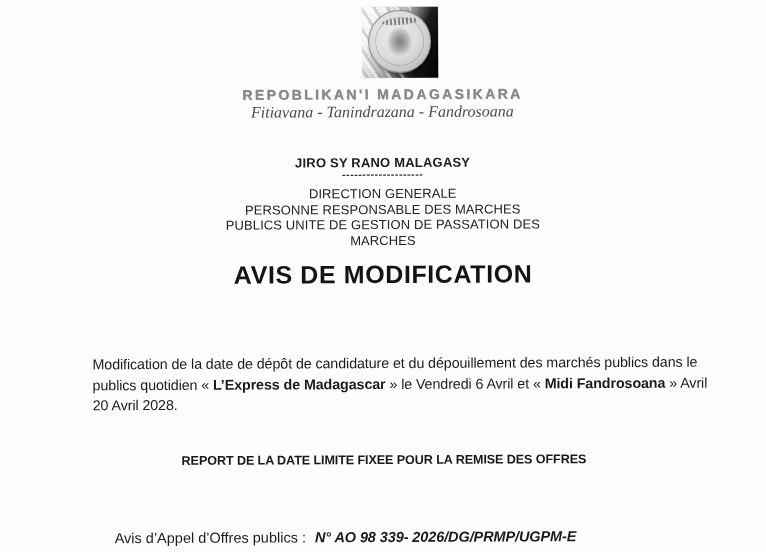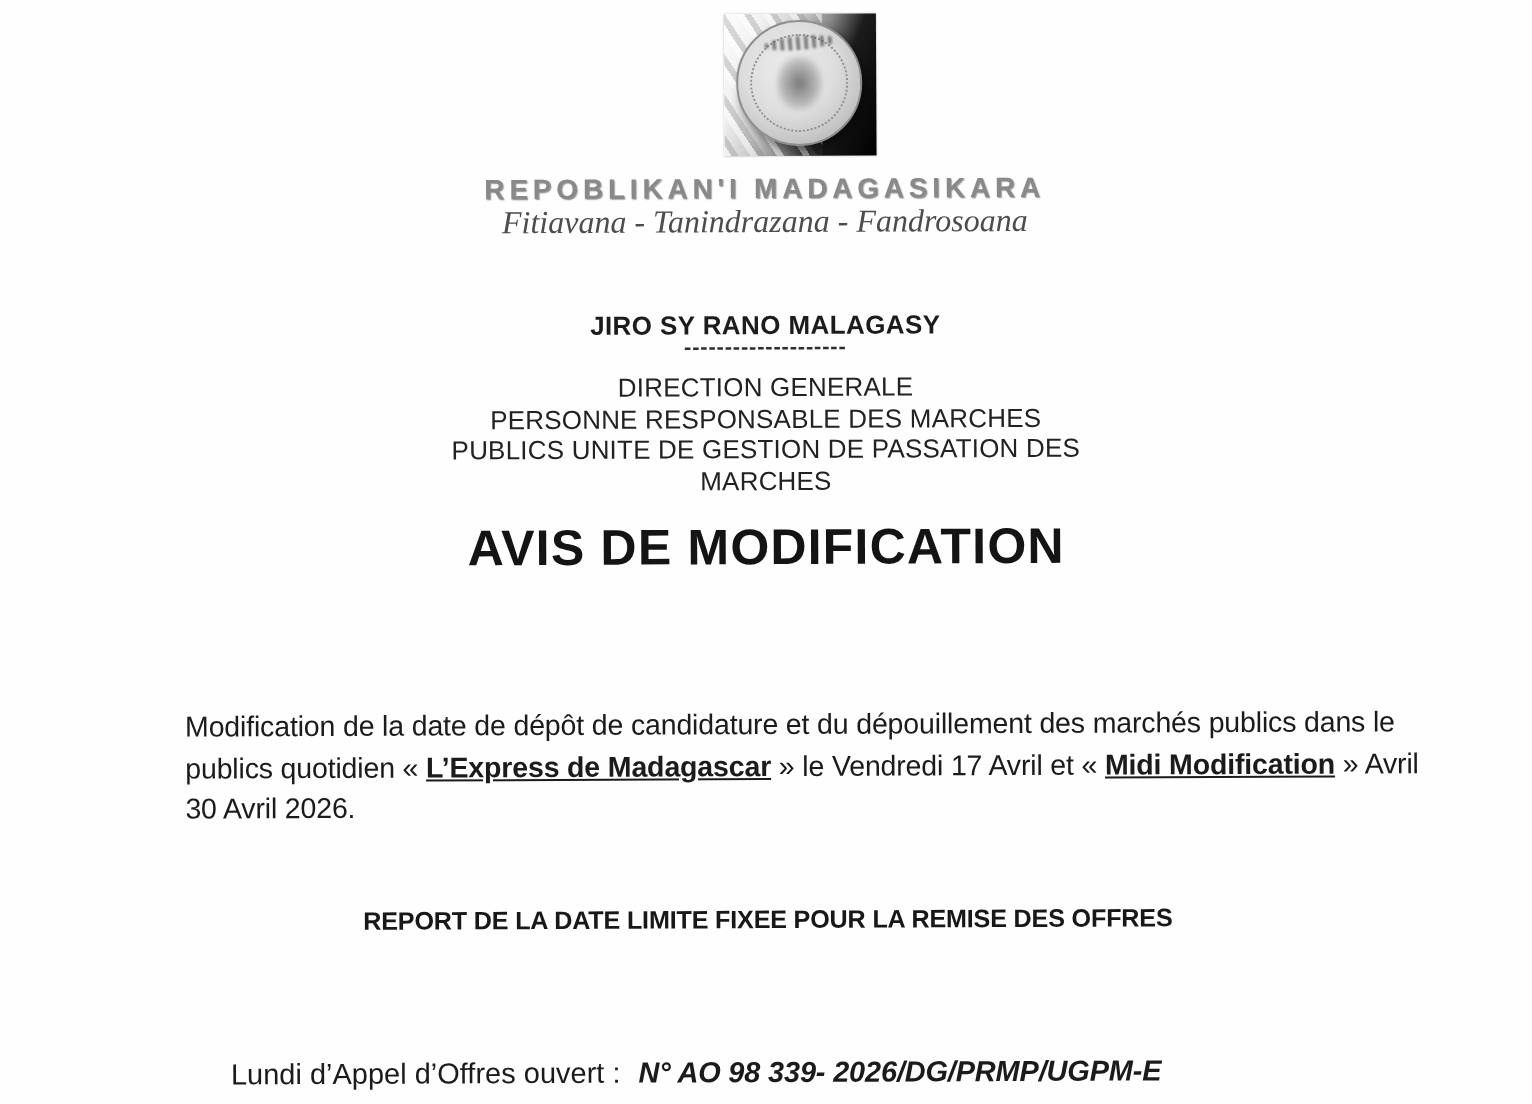--- a/index.html
+++ b/index.html
@@ -103,21 +103,21 @@
     letter-spacing: 0.6px; color: #141414;
   }
 
   
   .para {
     position: absolute; left: 85px; top: 353px;
     font-size: 14.3px; line-height: 20.5px;
     letter-spacing: -0.1px; color: #1b1b1b;
   }
   .pline { white-space: pre; }
-  .para b { font-weight: bold; text-decoration: underline; }
+  .para b { font-weight: bold; }
 
   
   .subheading {
     top: 453px;
     font-size: 12.6px; font-weight: bold;
     letter-spacing: -0.1px; color: #181818;
   }
 
   
   .footer {
@@ -154,24 +154,24 @@
       <div>DIRECTION GENERALE</div>
       <div>PERSONNE RESPONSABLE DES MARCHES</div>
       <div>PUBLICS UNITE DE GESTION DE PASSATION DES</div>
       <div>MARCHES</div>
     </div>
 
     <h1 class="centered title">AVIS DE MODIFICATION</h1>
 
     <div class="para">
       <div class="pline"><span>Modification de la date de dépôt de candidature et du dépouillement des marchés publics dans le</span></div>
-      <div class="pline"><span>publics quotidien « </span><b>L’Express de Madagascar</b><span> » le Vendredi 17 Avril et « </span><b>Midi Modification</b><span> » Avril</span></div>
-      <div class="pline"><span>30 Avril 2026.</span></div>
+      <div class="pline"><span>publics quotidien « </span><b>L’Express de Madagascar</b><span> » le Vendredi 6 Avril et « </span><b>Midi Fandrosoana</b><span> » Avril</span></div>
+      <div class="pline"><span>20 Avril 2028.</span></div>
     </div>
 
     <div class="centered subheading">REPORT DE LA DATE LIMITE FIXEE POUR LA REMISE DES OFFRES</div>
 
     <div class="footer">
-      <span>Lundi d’Appel d’Offres ouvert :</span><span class="ref">N° AO 98 339- 2026/DG/PRMP/UGPM-E</span>
+      <span>Avis d’Appel d’Offres publics :</span><span class="ref">N° AO 98 339- 2026/DG/PRMP/UGPM-E</span>
     </div>
 
   </div>
 </div>
 
 </body></html>

